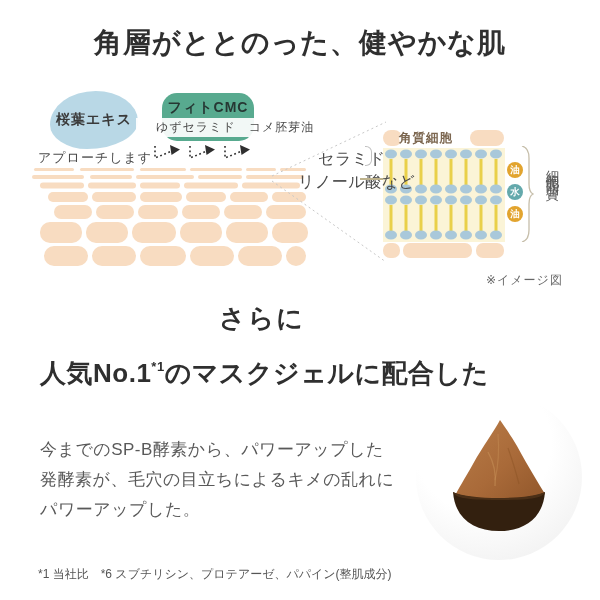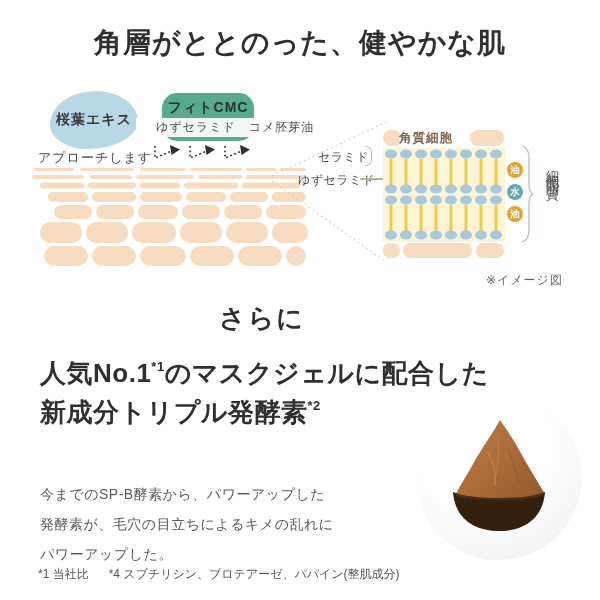--- a/index.html
+++ b/index.html
@@ -7,38 +7,38 @@
     position:relative;width:600px;height:600px;background:#ffffff;
     font-family:"Liberation Sans","DejaVu Sans",sans-serif;
     overflow:hidden;color:#2f2f2f;
   }
   .abs{position:absolute;}
   
   .h1{left:0;top:24px;width:600px;text-align:center;font-size:28px;font-weight:bold;color:#2f2f2f;letter-spacing:1px;}
   .h2{left:0;top:301px;width:524px;text-align:center;font-size:26px;font-weight:bold;color:#2f2f2f;letter-spacing:2px;}
   .sub{left:40px;font-size:26px;font-weight:bold;color:#2f2f2f;letter-spacing:0.5px;white-space:nowrap;text-align:center;}
   .sub .sup{font-size:13px;position:relative;top:-11px;font-weight:bold;}
-  .body-line{left:40px;font-size:14px;color:#595959;letter-spacing:0.5px;white-space:nowrap;margin-top:48px;}
-  .footnote{left:38px;top:566px;font-size:12px;color:#555;display:flex;gap:20px;white-space:nowrap;}
+  .body-line{left:40px;font-size:17px;color:#595959;letter-spacing:0.5px;white-space:nowrap;}
+  .footnote{left:38px;top:566px;font-size:12px;color:#555;display:flex;gap:12px;white-space:nowrap;}
   
   .blob-sakura{left:50px;top:91px;width:88px;height:58px;background:#b9d8e6;
     border-radius:52% 48% 58% 42% / 58% 52% 48% 42%;
     display:flex;align-items:center;justify-content:center;
     font-size:14px;font-weight:bold;color:#3a3a3a;letter-spacing:1px;}
   .phyto-box{left:162px;top:93px;width:92px;height:48px;background:#58aa8f;border-radius:15px;}
   .phyto-label{left:162px;top:99px;width:92px;text-align:center;font-size:14px;font-weight:bold;color:#263733;letter-spacing:1px;}
   .phyto-sub{left:136px;top:118px;font-size:12px;color:#4a4a4a;background:rgba(255,255,255,0.92);
     padding:1px 20px;letter-spacing:1px;white-space:nowrap;}
   .block-label{left:38px;top:149px;font-size:13px;color:#4a4a4a;letter-spacing:1px;}
   .block-arrow{top:145px;width:30px;height:22px;}
   
   .cell{background:#f8dcc1;position:absolute;}
   .pill{left:399px;top:129px;width:70px;height:19px;background:#fff;border-radius:10px;
     line-height:19px;font-size:12.5px;font-weight:bold;color:#7c6750;letter-spacing:1px;}
-  .micro-label{font-size:12px;color:#4a4a4a;letter-spacing:0.5px;white-space:nowrap;}
+  .micro-label{font-size:16px;color:#4a4a4a;letter-spacing:0.5px;white-space:nowrap;}
   .drop{width:16px;height:16px;border-radius:50%;text-align:center;line-height:16px;
     font-size:9.5px;font-weight:bold;color:#fff;}
   .vert-label{left:543px;top:160px;writing-mode:vertical-rl;font-size:13.5px;color:#555;letter-spacing:4px;}
   .img-note{left:486px;top:272px;font-size:12px;color:#666;letter-spacing:1px;}
   .seramido-bracket{left:365px;top:146px;width:6px;height:18px;border:1.3px solid #c0c0c0;border-left:none;border-radius:0 6px 6px 0;}
   .linoleic-line{left:360px;top:178px;width:23px;height:1.5px;background:#bdb28c;}
   
   .photo-circle{left:416px;top:394px;width:166px;height:166px;border-radius:50%;
     background:radial-gradient(circle at 40% 30%, #ffffff 45%, #ececec 100%);}
 </style>
@@ -192,38 +192,37 @@
         </g>
     </g>
   </svg>
 
   <div class="abs cell" style="left:383px;top:243px;width:17px;height:15px;border-radius:7px"></div>
   <div class="abs cell" style="left:403px;top:243px;width:69px;height:15px;border-radius:7px"></div>
   <div class="abs cell" style="left:476px;top:243px;width:28px;height:15px;border-radius:7px"></div>
 
   <div class="abs micro-label" style="left:318px;top:149px">セラミド</div>
   <div class="abs seramido-bracket"></div>
-  <div class="abs micro-label" style="left:298px;top:172px">ゆずセラミド</div>
+  <div class="abs micro-label" style="left:298px;top:172px">リノール酸など</div>
   <div class="abs linoleic-line"></div>
 
   <div class="abs drop" style="left:507px;top:162px;background:#e2a42e">油</div>
   <div class="abs drop" style="left:507px;top:184px;background:#64a9ac">水</div>
   <div class="abs drop" style="left:507px;top:206px;background:#e2a42e">油</div>
 
   <svg class="abs" style="left:520px;top:146px" width="14" height="96" viewBox="0 0 14 96">
     <path d="M2,0 Q9,2 9,12 L9,38 Q9,46 13,48 Q9,50 9,58 L9,84 Q9,94 2,96" fill="none" stroke="#c6beaa" stroke-width="1.3"></path>
   </svg>
   <div class="abs vert-label">細胞間脂質</div>
 
   <div class="abs img-note">※イメージ図</div>
 
   <div class="abs h2">さらに</div>
 
   <div class="abs sub" style="top:356px"><span>人気No.1</span><span class="sup">*1</span><span>のマスクジェルに配合した</span></div>
-  <div class="abs sub" style="top:395px"><span>新成分トリプル発酵素</span><span class="sup">*2</span></div>
 
   <div class="abs body-line" style="top:438px">今までのSP-B酵素から、パワーアップした</div>
   <div class="abs body-line" style="top:468px">発酵素が、毛穴の目立ちによるキメの乱れに</div>
   <div class="abs body-line" style="top:498px">パワーアップした。</div>
 
   <div class="abs photo-circle">
     <svg width="166" height="166" viewBox="0 0 166 166">
       <defs>
         <linearGradient id="misoGrad" x1="0" y1="0" x2="1" y2="1">
           <stop offset="0" stop-color="#b97d49"></stop>
@@ -235,16 +234,16 @@
       <path d="M72,58 q9,16 7,34" stroke="#c79057" stroke-width="1.4" fill="none" opacity="0.55"></path>
       <path d="M92,54 q7,20 11,36" stroke="#8a5224" stroke-width="1.2" fill="none" opacity="0.45"></path>
       <path d="M82,40 q2,24 -3,46" stroke="#c79057" stroke-width="1.2" fill="none" opacity="0.45"></path>
       <path d="M37,98 C39,124 57,137 83,137 C109,137 127,124 129,98 C115,107 51,107 37,98 Z" fill="#33200f"></path>
       <path d="M37,98 C55,106 111,106 129,98 C127,103 120,106 83,106 C46,106 39,103 37,98 Z" fill="#4a2f17"></path>
     </svg>
   </div>
 
   <div class="abs footnote">
     <span>*1 当社比</span>
-    <span>*4 スブチリシン、プロテアーゼ、パパイン(整肌成分)</span>
+    <span>*6 スブチリシン、プロテアーゼ、パパイン(整肌成分)</span>
   </div>
 
 </div>
 
 </body></html>

